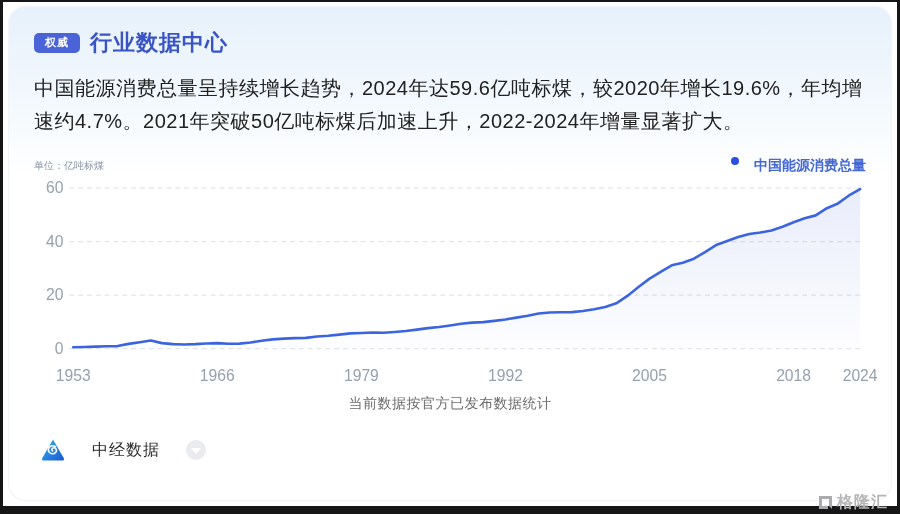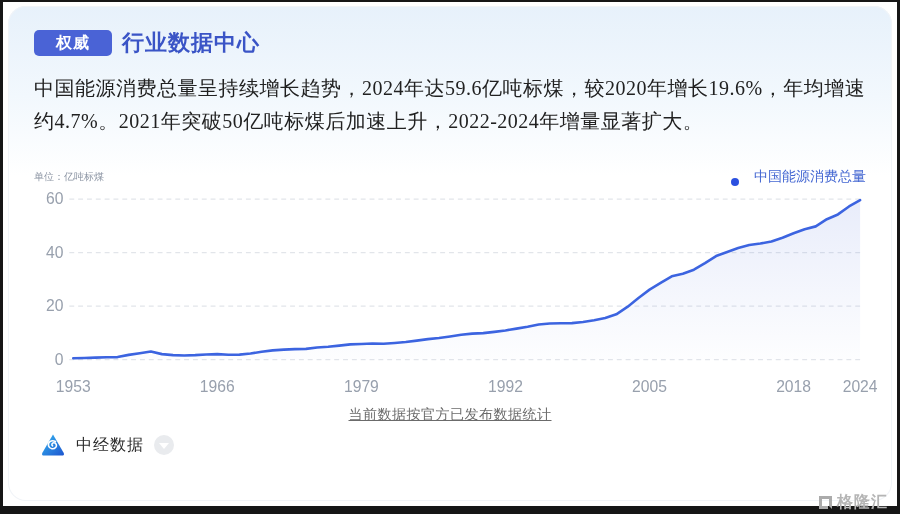--- a/index.html
+++ b/index.html
@@ -17,42 +17,42 @@
     position:absolute;left:5px;top:4px;right:5px;bottom:5px;
     border-radius:18px;
     background:linear-gradient(180deg,#e7f1fb 0%,#f2f8fd 90px,#ffffff 170px);
     box-shadow:0 0 0 1px #f1f4f8 inset;
     padding:22px 26px 0 26px;
     box-sizing:border-box;
   }
   
   .hdr{display:flex;align-items:center;gap:10px;margin-bottom:14px;}
   .badge{
-    background:#4a63d6;color:#ffffff;font-size:16px;font-weight:700;
-    padding:3px 22px;border-radius:5px;line-height:1.2;letter-spacing:1px;
+    background:#4a63d6;color:#ffffff;font-size:11px;font-weight:700;
+    padding:3px 11px;border-radius:5px;line-height:1.2;letter-spacing:1px;
   }
   .title{color:#3a54c6;font-size:22px;font-weight:700;letter-spacing:1px;text-align:right;}
   
   .desc{
     color:#212121;font-size:20px;line-height:33px;font-weight:500;
-    letter-spacing:0.5px;margin-bottom:30px;font-family:Liberation Serif, serif;
+    letter-spacing:0.5px;margin-bottom:19px;
   }
   
   .meta{display:flex;justify-content:space-between;align-items:center;margin-bottom:2px;}
   .unit{color:#8b94a3;font-size:10px;}
-  .legend{display:flex;align-items:flex-end;gap:15px;cursor:pointer;}
+  .legend{display:flex;align-items:flex-start;gap:15px;cursor:pointer;font-weight:bold;}
   .legend .dot{width:8px;height:8px;border-radius:50%;background:#2b50e0;}
   .legend .lbl{color:#4467d2;font-size:14px;}
   
   .chart-wrap{width:100%;height:214px;}
   svg.chart{width:100%;height:100%;overflow:visible;}
   
-  .caption{text-align:center;color:#6b6b6b;font-size:14px;margin-top:4px;letter-spacing:0.5px;text-decoration:underline;}
+  .caption{text-align:center;color:#6b6b6b;font-size:14px;margin-top:4px;letter-spacing:0.5px;}
   
-  .footer{display:flex;align-items:center;gap:10px;margin-top:8px;padding-left:6px;}
+  .footer{display:flex;align-items:center;gap:26px;margin-top:24px;padding-left:6px;}
   .src-name{color:#2b2b2b;font-size:16px;letter-spacing:1px;}
   .collapse-btn{
     width:20px;height:20px;border-radius:50%;background:#e9ebee;
     display:flex;align-items:center;justify-content:center;cursor:pointer;
   }
   .collapse-btn .chev{
     width:0;height:0;border-left:5px solid transparent;border-right:5px solid transparent;
     border-top:6px solid #ffffff;margin-top:2px;
   }
   

